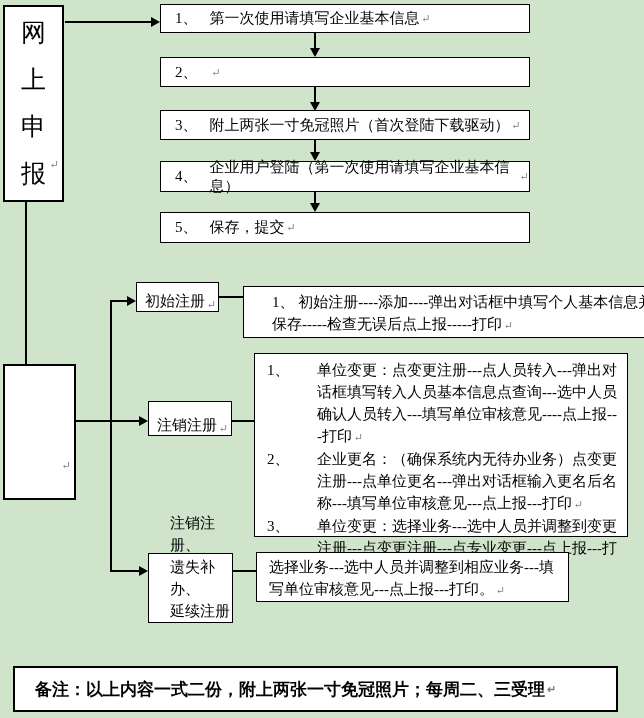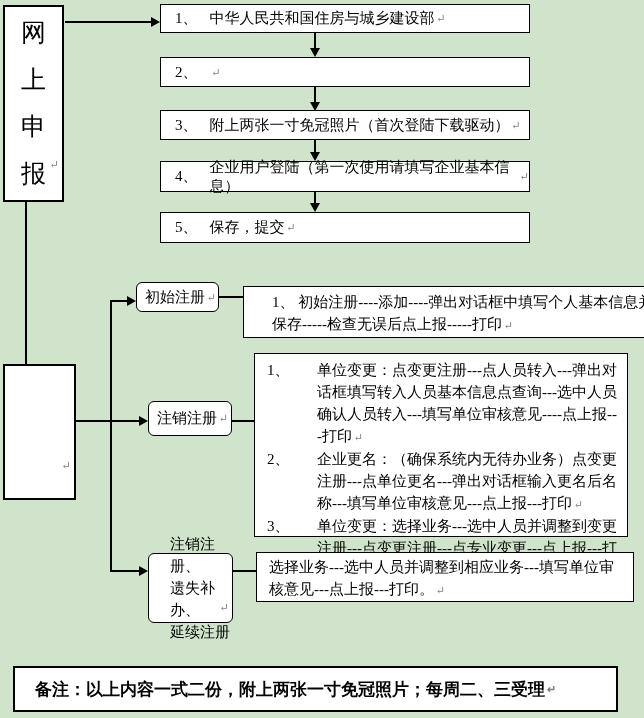--- a/index.html
+++ b/index.html
@@ -32,24 +32,23 @@
   .step{
     display:flex;
     align-items:center;
     font-size:15px;
     padding-left:14px;
   }
   .step .num{margin-right:12px;}
   .smallbox{
     font-size:15px;
     display:flex;
-    align-items:center;
+    align-items:flex-end;
     padding-left:8px;
     box-sizing:border-box;
-    border-radius:6px;
   }
   .smallbox .prewrap{white-space:pre-line;line-height:22px;margin-left:13px;}
   .bigbox{
     font-size:15px;
     line-height:22px;
     padding:3px 8px 0 12px;
     box-sizing:border-box;
   }
   .oitem{display:flex;}
   .onum{flex:0 0 34px;}
@@ -97,21 +96,21 @@
 申
 报</span>
     <span class="ret">↵</span>
   </div>
 
   <div class="hline" style="left:65px;top:21px;width:86px;"></div>
   <div class="arrow-right" style="left:151px;top:17px;"></div>
 
   <div class="box step" style="left:160px;top:4px;width:370px;height:29px;">
     <span class="num">1、</span>
-    <span>中华人民共和国住房与城乡建设部</span>
+    <span>第一次使用请填写企业基本信息</span>
     <span class="ret">↵</span>
   </div>
   <div class="vline" style="left:314px;top:33px;height:16px;"></div>
   <div class="arrow-down" style="left:310px;top:48px;"></div>
 
   <div class="box step" style="left:160px;top:57px;width:370px;height:30px;">
     <span class="num">2、</span>
     <span class="ret">↵</span>
   </div>
   <div class="vline" style="left:314px;top:87px;height:15px;"></div>
@@ -185,21 +184,21 @@
     </div>
   </div>
 
   <div class="box smallbox" style="left:148px;top:553px;width:85px;height:70px;">
     <span class="prewrap">注销注册、
 遗失补办、
 延续注册</span>
       <span class="ret" style="position:absolute;right:3px;bottom:8px;">↵</span>
   </div>
   <div class="hline" style="left:233px;top:570px;width:23px;"></div>
-  <div class="box bigbox" style="left:256px;top:552px;width:378px;height:50px;padding-top:3px;">
+  <div class="box bigbox" style="left:256px;top:552px;width:313px;height:50px;padding-top:3px;">
     <span>选择业务---选中人员并调整到相应业务---填写单位审核意见---点上报---打印。</span><span class="ret">↵</span>
   </div>
 
   <div class="box thick notebox" style="left:13px;top:666px;width:605px;height:46px;font-family:Liberation Serif, serif;">
     <span>备注：以上内容一式二份，附上两张一寸免冠照片；每周二、三受理</span>
     <span class="ret">↵</span>
   </div>
 
 </div>
 

